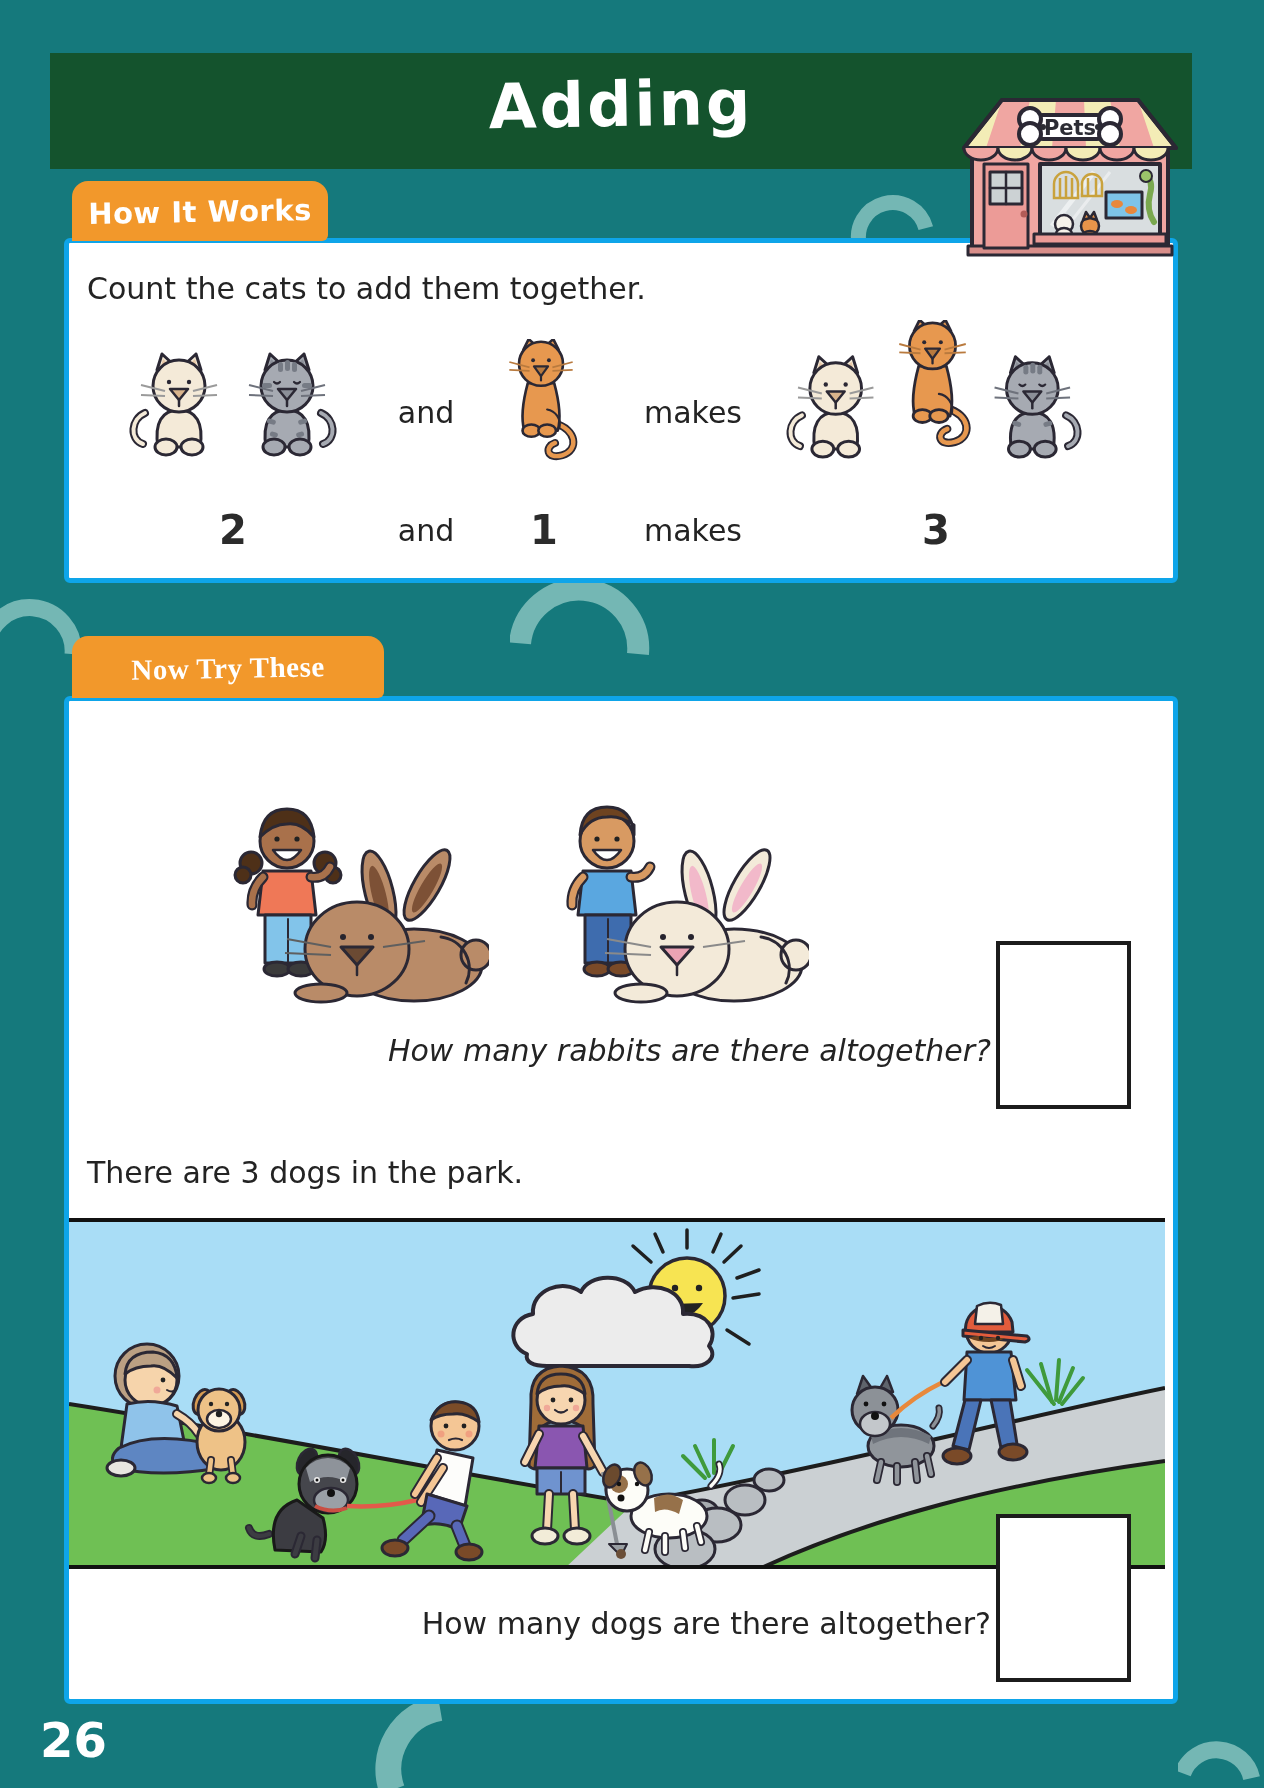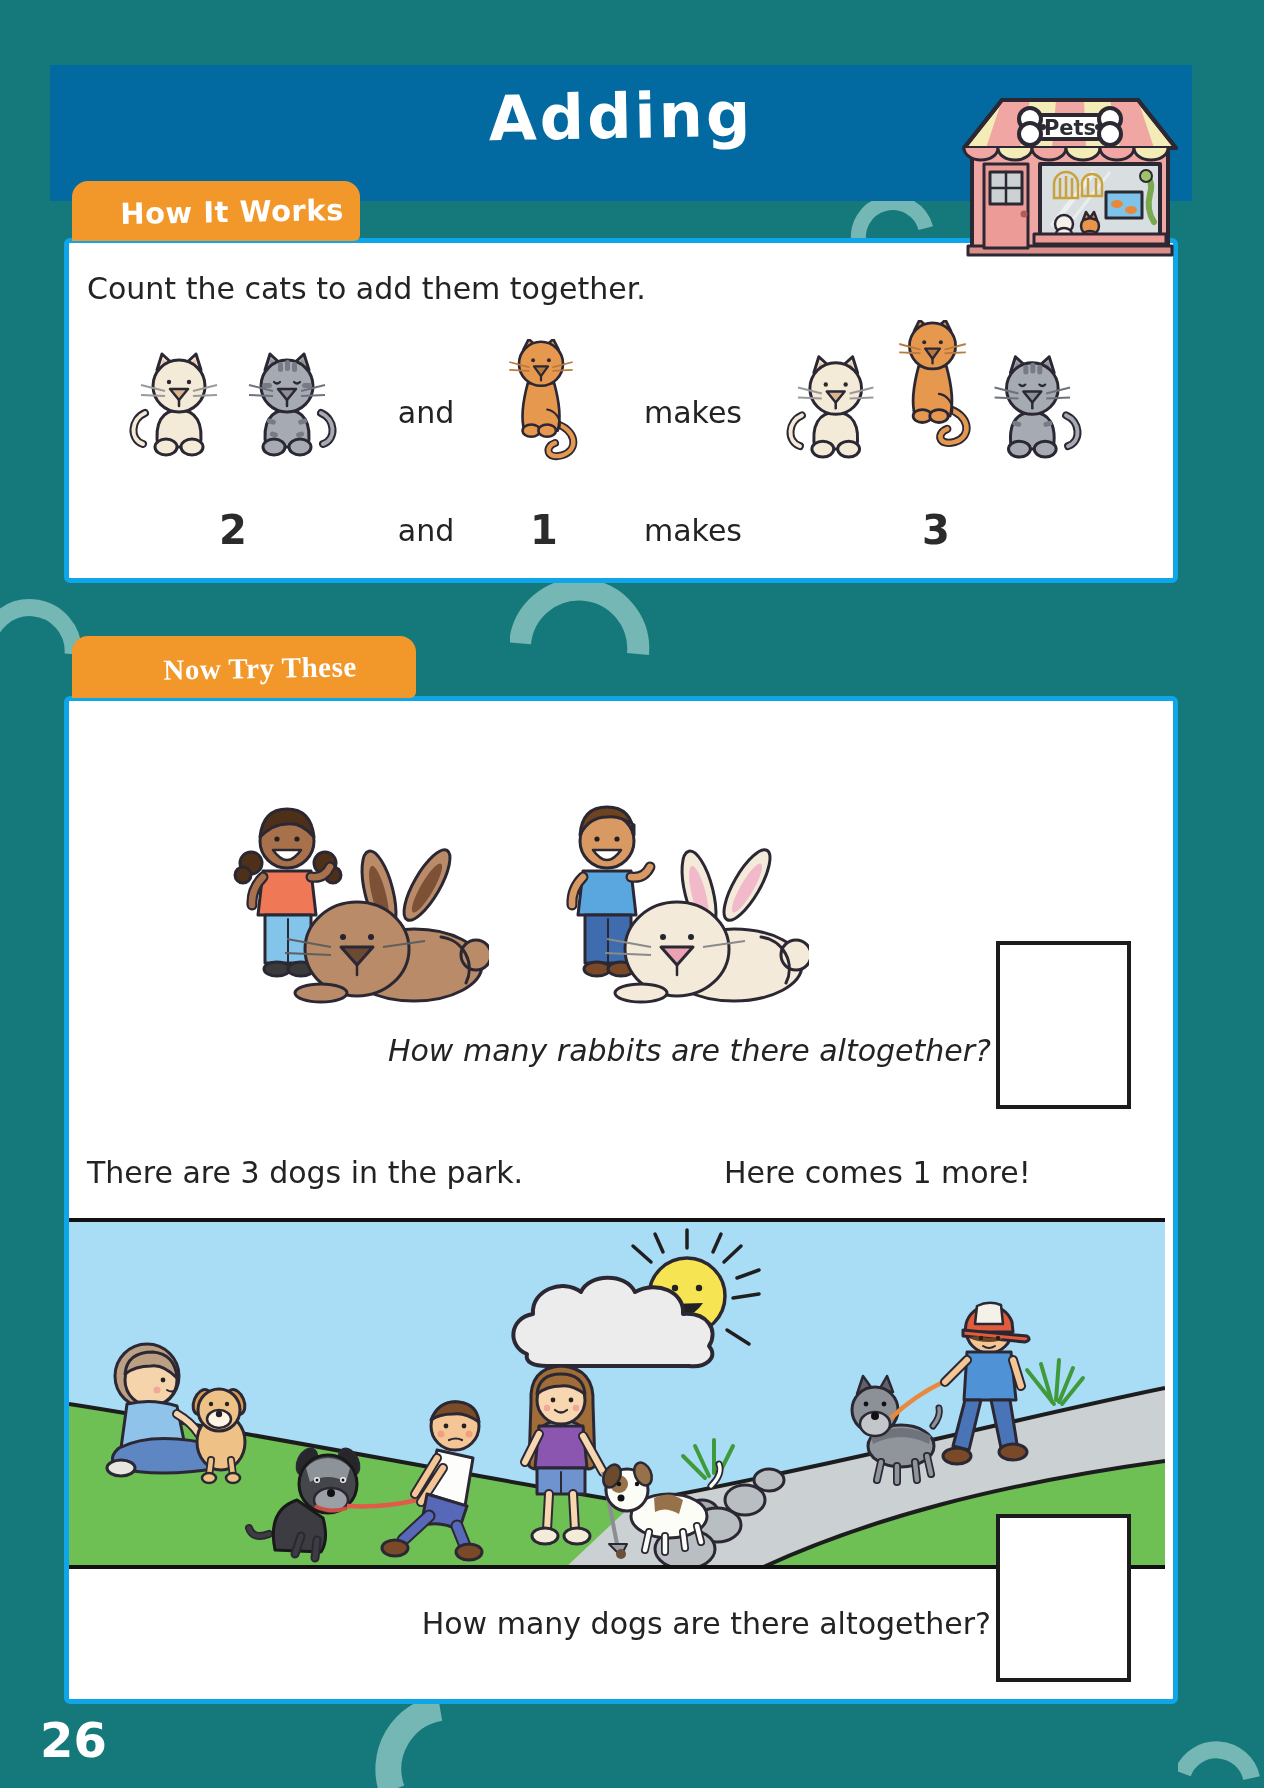--- a/index.html
+++ b/index.html
@@ -1,28 +1,28 @@
 <!DOCTYPE html>
 <html><head>
 <meta charset="utf-8">
 <style>
   html,body{margin:0;padding:0;background:#0d6b6e;}
   #page{position:relative;width:1264px;height:1788px;overflow:hidden;
         background:#15797c;font-family:"DejaVu Sans",sans-serif;}
   .abs{position:absolute;}
   
-  .banner{left:50px;top:53px;width:1142px;height:136px;background:#0369a1;z-index:2;margin-top:12px;}
+  .banner{left:50px;top:53px;width:1142px;height:116px;background:#14532d;z-index:2;}
   .banner h1{margin:0;text-align:center;line-height:104px;color:#fff;font-size:62px;
              font-weight:800;letter-spacing:3px;transform:rotate(-1deg);}
   .petshop{left:948px;top:86px;width:244px;height:174px;z-index:6;}
   
   .arc{z-index:1;}
   
   .tab{background:#f2982b;border-radius:16px 16px 6px 0;color:#fff;font-weight:800;
-       letter-spacing:.5px;font-size:29px;text-align:center;z-index:3;padding-left:32px;}
+       letter-spacing:.5px;font-size:29px;text-align:center;z-index:3;}
   .tab span{display:block;transform:rotate(-1deg);}
   .wbox{background:#fff;border:5px solid #0ea5e9;border-radius:6px;z-index:2;box-sizing:border-box;}
   .how-tab{left:72px;top:181px;width:256px;height:60px;line-height:62px;}
   .how-box{left:64px;top:238px;width:1114px;height:345px;}
   .try-tab{left:72px;top:636px;width:312px;height:62px;line-height:64px;font-family:Liberation Serif, serif;}
   .try-box{left:64px;top:696px;width:1114px;height:1008px;}
   .inner{position:absolute;left:0;top:0;right:0;bottom:0;}
   .bodytxt{font-size:30px;color:#232323;white-space:nowrap;}
   .eqword{font-size:30px;color:#232323;transform:translateX(-50%);}
   .eqnum{font-size:40px;font-weight:700;color:#2b2b2b;transform:translateX(-50%);}
@@ -374,21 +374,20 @@
           <polygon points="112,150 144,150 128,168" fill="#eba3b4" class="ol" stroke-width="3"></polygon>
           <line x1="128" y1="168" x2="128" y2="178" class="ol" stroke-width="2.5"></line>
           <ellipse cx="92" cy="196" rx="26" ry="9" fill="#f3ead9" class="ol" stroke-width="3"></ellipse>
         </g>
       </svg>
 
       <div class="abs ansbox" style="left:927px;top:240px;"></div>
       <div class="abs qline" style="left:242px;top:332px;font-style:italic;">How many rabbits are there altogether?</div>
 
       <div class="abs bodytxt" style="left:18px;top:454px;">There are 3 dogs in the park.</div>
-      <div class="abs bodytxt" style="left:655px;top:454px;">Here comes 1 more!</div>
 
       <svg class="abs" style="left:0px;top:517px;" width="1096" height="351" viewBox="0 0 1096 351">
         <rect x="0" y="0" width="1096" height="351" fill="#a9ddf6"></rect>
 
         <g>
           <g stroke="#1f1f1f" stroke-width="3.5" stroke-linecap="round">
             <line x1="618" y1="30" x2="618" y2="12"></line>
               <line x1="655" y1="44" x2="672" y2="28"></line>
             <line x1="664" y1="80" x2="690" y2="76"></line>
               <line x1="658" y1="112" x2="680" y2="126"></line>

